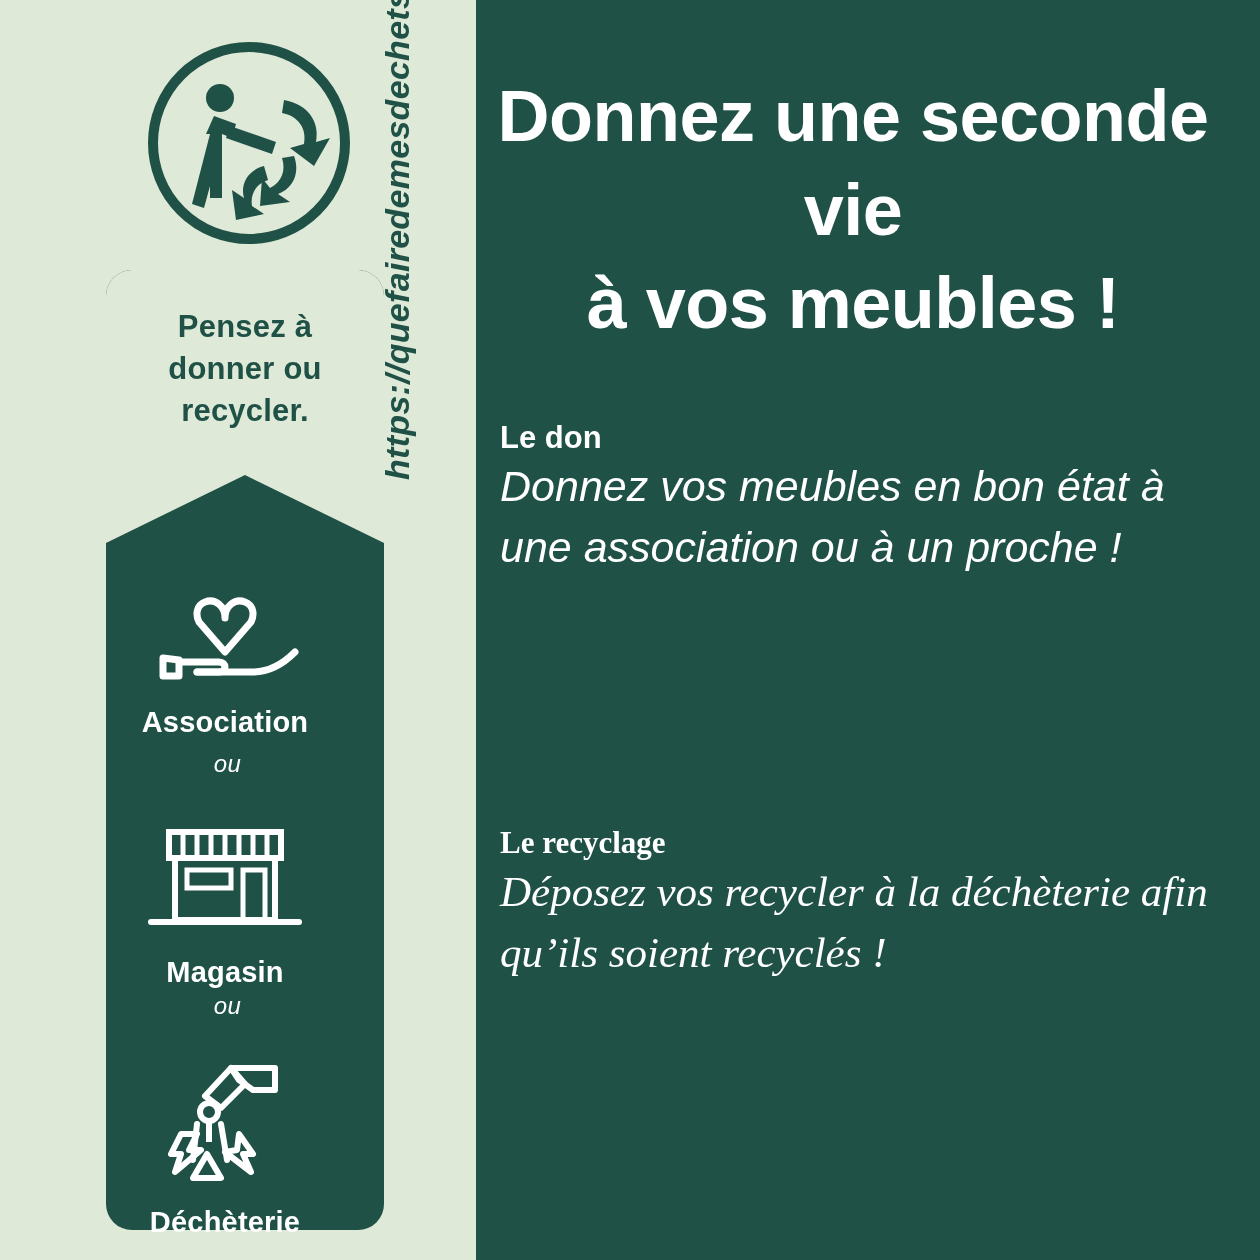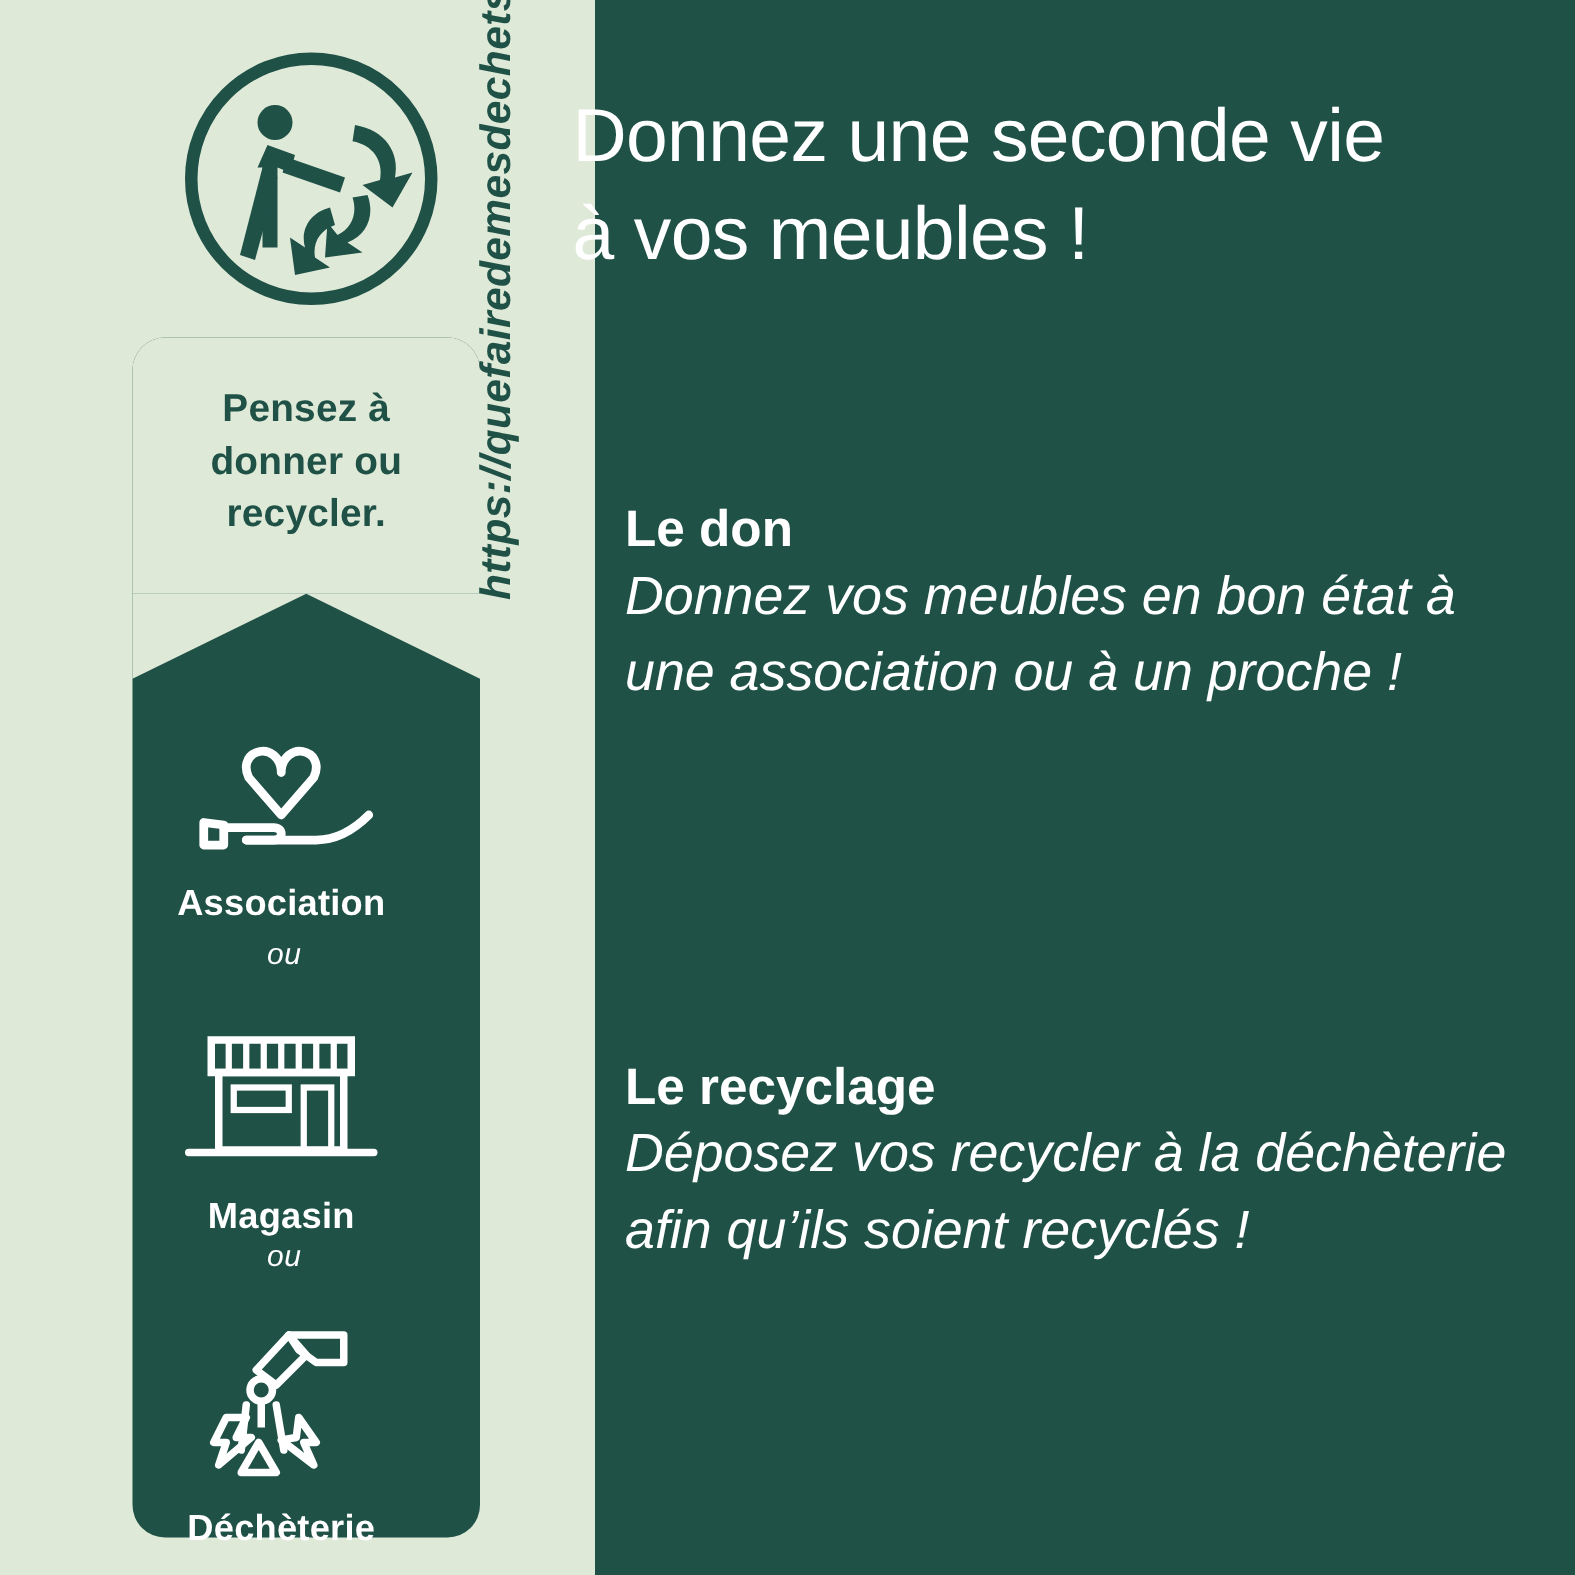--- a/index.html
+++ b/index.html
@@ -153,42 +153,43 @@
     letter-spacing: 0.3px;
     white-space: nowrap;
   }
 
   
   .headline {
     position: absolute;
     left: 458px;
     top: 70px;
     width: 790px;
-    text-align: left;
-    color: #ffffff;
-    font-weight: normal;
-    font-size: 60px;
+    text-align: center;
+    color: #ffffff;
+    font-weight: bold;
+    font-size: 72px;
     line-height: 1.30;
     letter-spacing: -0.5px;
   }
 
   .section {
     position: absolute;
     left: 500px;
     width: 730px;
     color: #ffffff;
   }
   .section-don { top: 400px; }
-  .section-rec { top: 846px; }
+  .section-rec { top: 805px; font-family: Liberation Serif, serif; }
 
   .section-title {
     display: block;
     font-weight: bold;
-    font-size: 41px;
+    font-size: 31px;
     letter-spacing: 0px;
+    margin-top: 20px;
   }
   .section-body {
     display: block;
     font-size: 43px;
     font-style: italic;
     line-height: 1.42;
     letter-spacing: 0px;
   }
 </style>
 </head>

